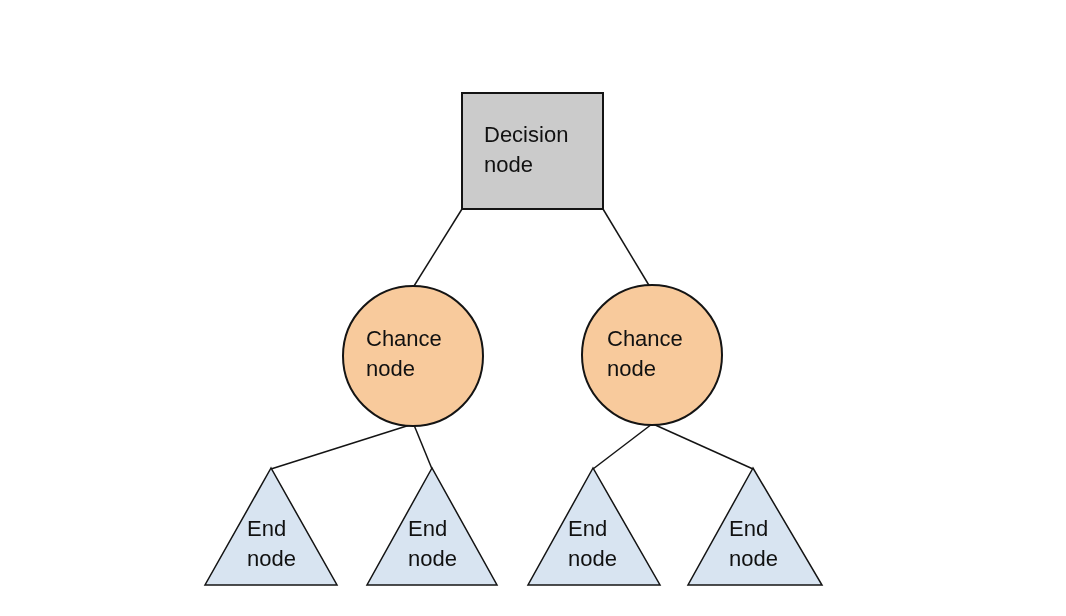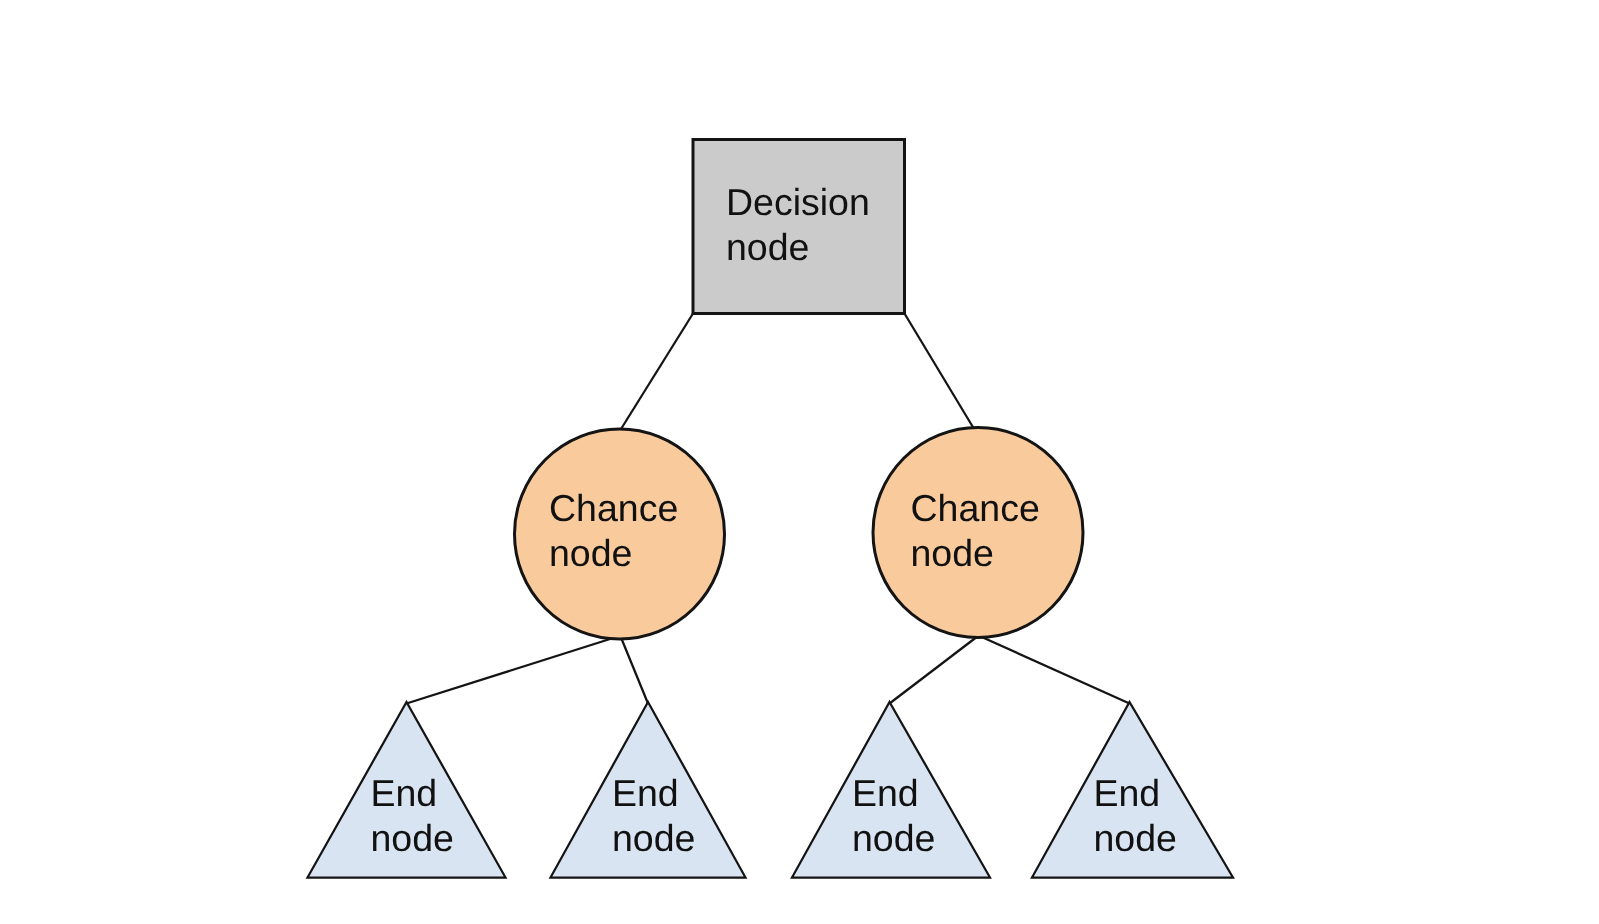--- a/index.html
+++ b/index.html
@@ -26,21 +26,21 @@
     fill: none;
   }
   .shape {
     stroke: #141414;
   }
   .shape-rect { stroke-width: 2; }
   .shape-circle { stroke-width: 2; }
   .shape-tri { stroke-width: 1.5; }
   .node-label {
     position: absolute;
-    font-size: 25px;
+    font-size: 22px;
     line-height: 30px;
     color: #111111;
     text-align: left;
     white-space: nowrap;
   }
   .node-label span { display: block; }
   .lbl-decision { left: 484px; top: 120px; }
   .lbl-chance-left { left: 366px; top: 324px; }
   .lbl-chance-right { left: 607px; top: 324px; }
   .lbl-end-1 { left: 247px; top: 514px; }

